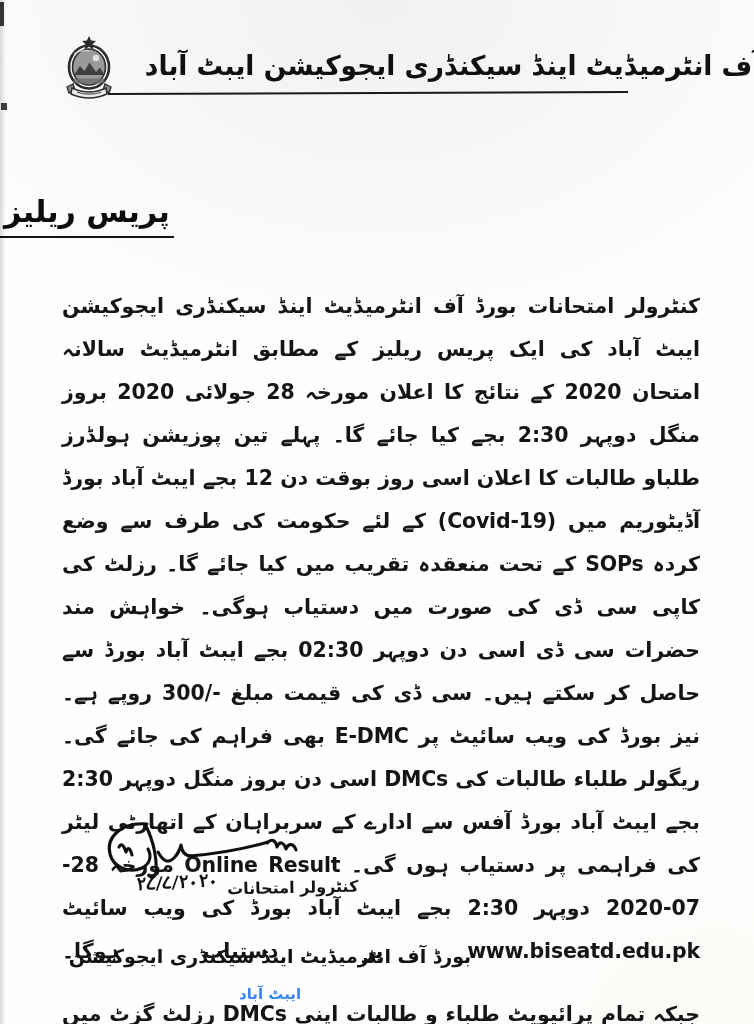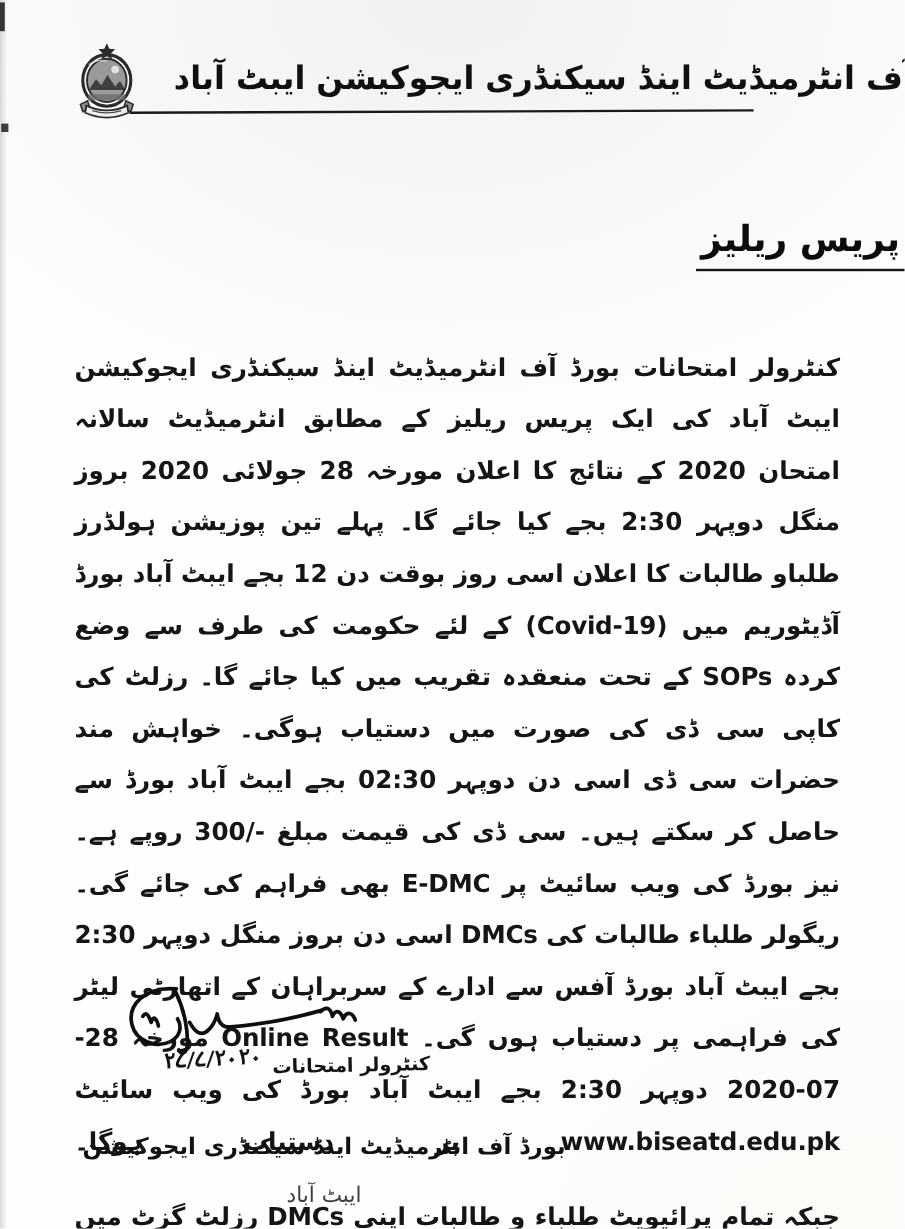--- a/index.html
+++ b/index.html
@@ -95,24 +95,24 @@
     top: 92px;
     width: 520px;
     height: 2px;
     background: #1a1a1a;
     transform: rotate(-0.22deg);
   }
 
   
   .doc-title-wrap {
     position: absolute;
-    top: 180px;
+    top: 192px;
     left: 0;
     width: 100%;
-    text-align: right;
+    text-align: left;
   }
   .doc-title {
     display: inline-block;
     font-size: 30px;
     font-weight: 700;
     color: #0c0c0c;
     padding: 0 4px 5px 4px;
     border-bottom: 2px solid #141414;
     line-height: 1.3;
   }
@@ -185,23 +185,23 @@
     text-align: center;
   }
   .footer-line-1 {
     font-size: 19px;
     font-weight: 700;
     color: #121212;
     line-height: 1.5;
     white-space: nowrap;
   }
   .footer-line-2 {
-    font-size: 18px;
-    font-weight: 400;
-    color: #404040;
+    font-size: 15px;
+    font-weight: 700;
+    color: #3b82f6;
     line-height: 1.5;
     margin-top: 12px;
   }
 </style>
 </head>
 <body>
 
 <div class="page">
 
   <div class="scan-tint"></div>

